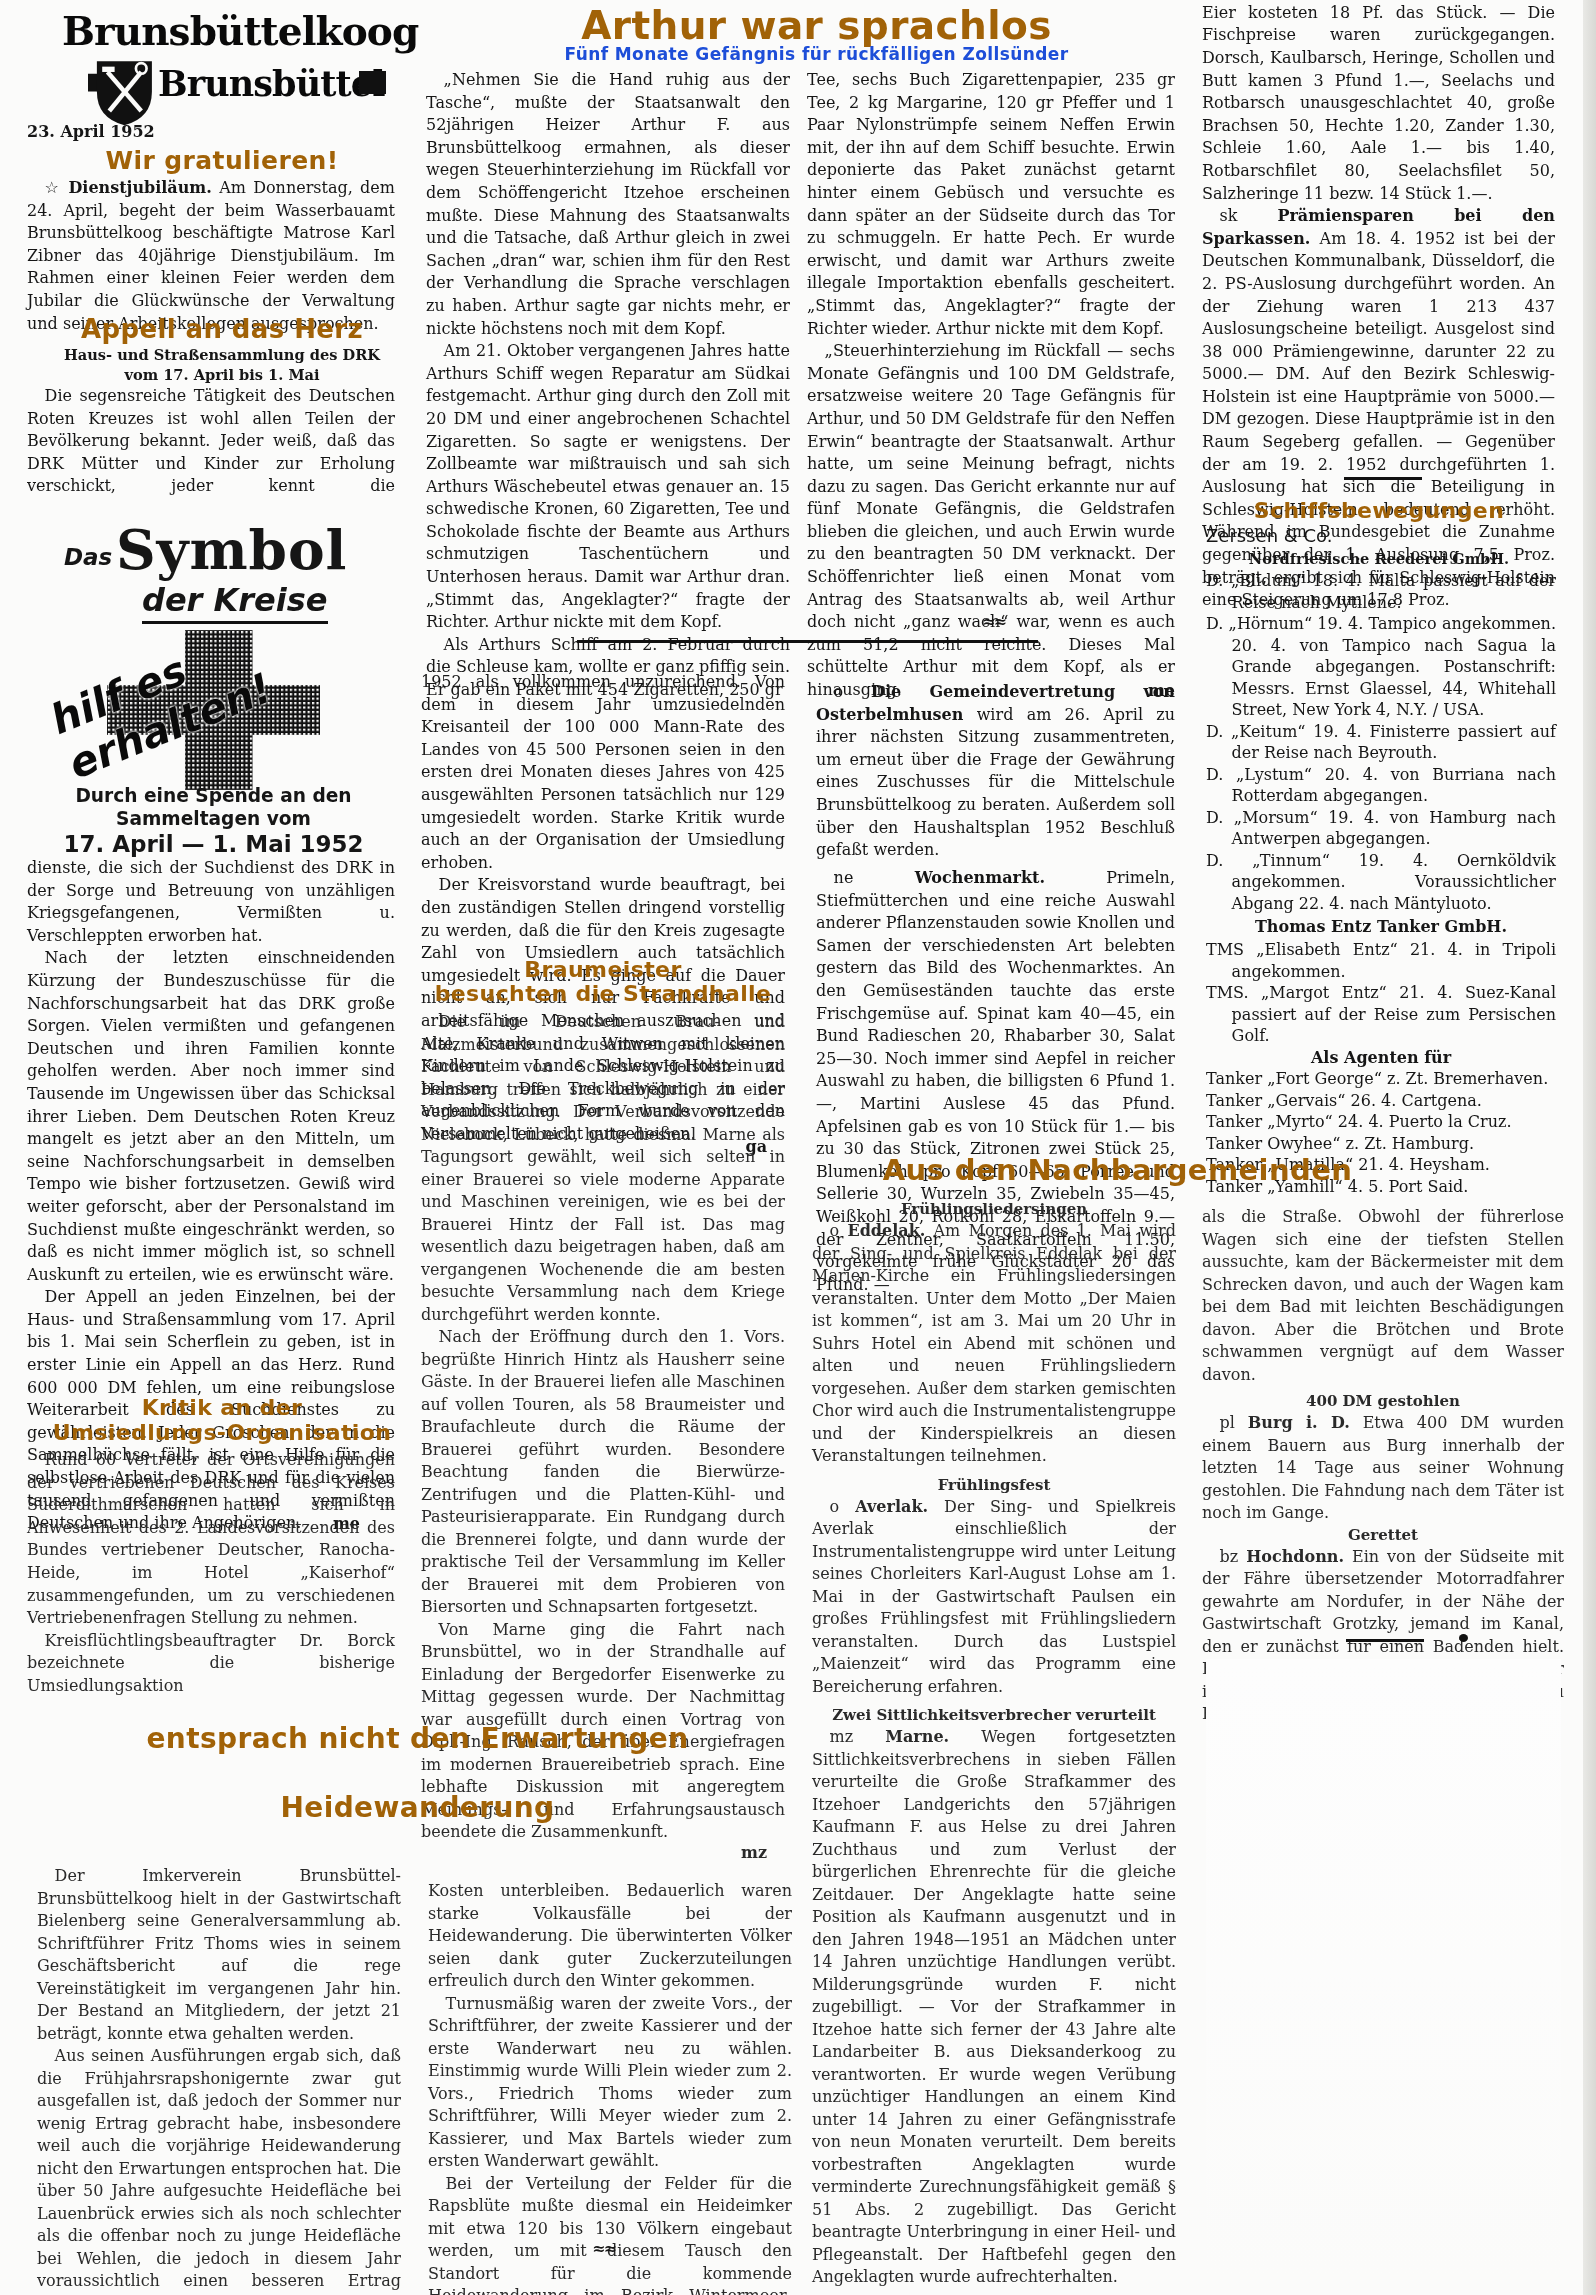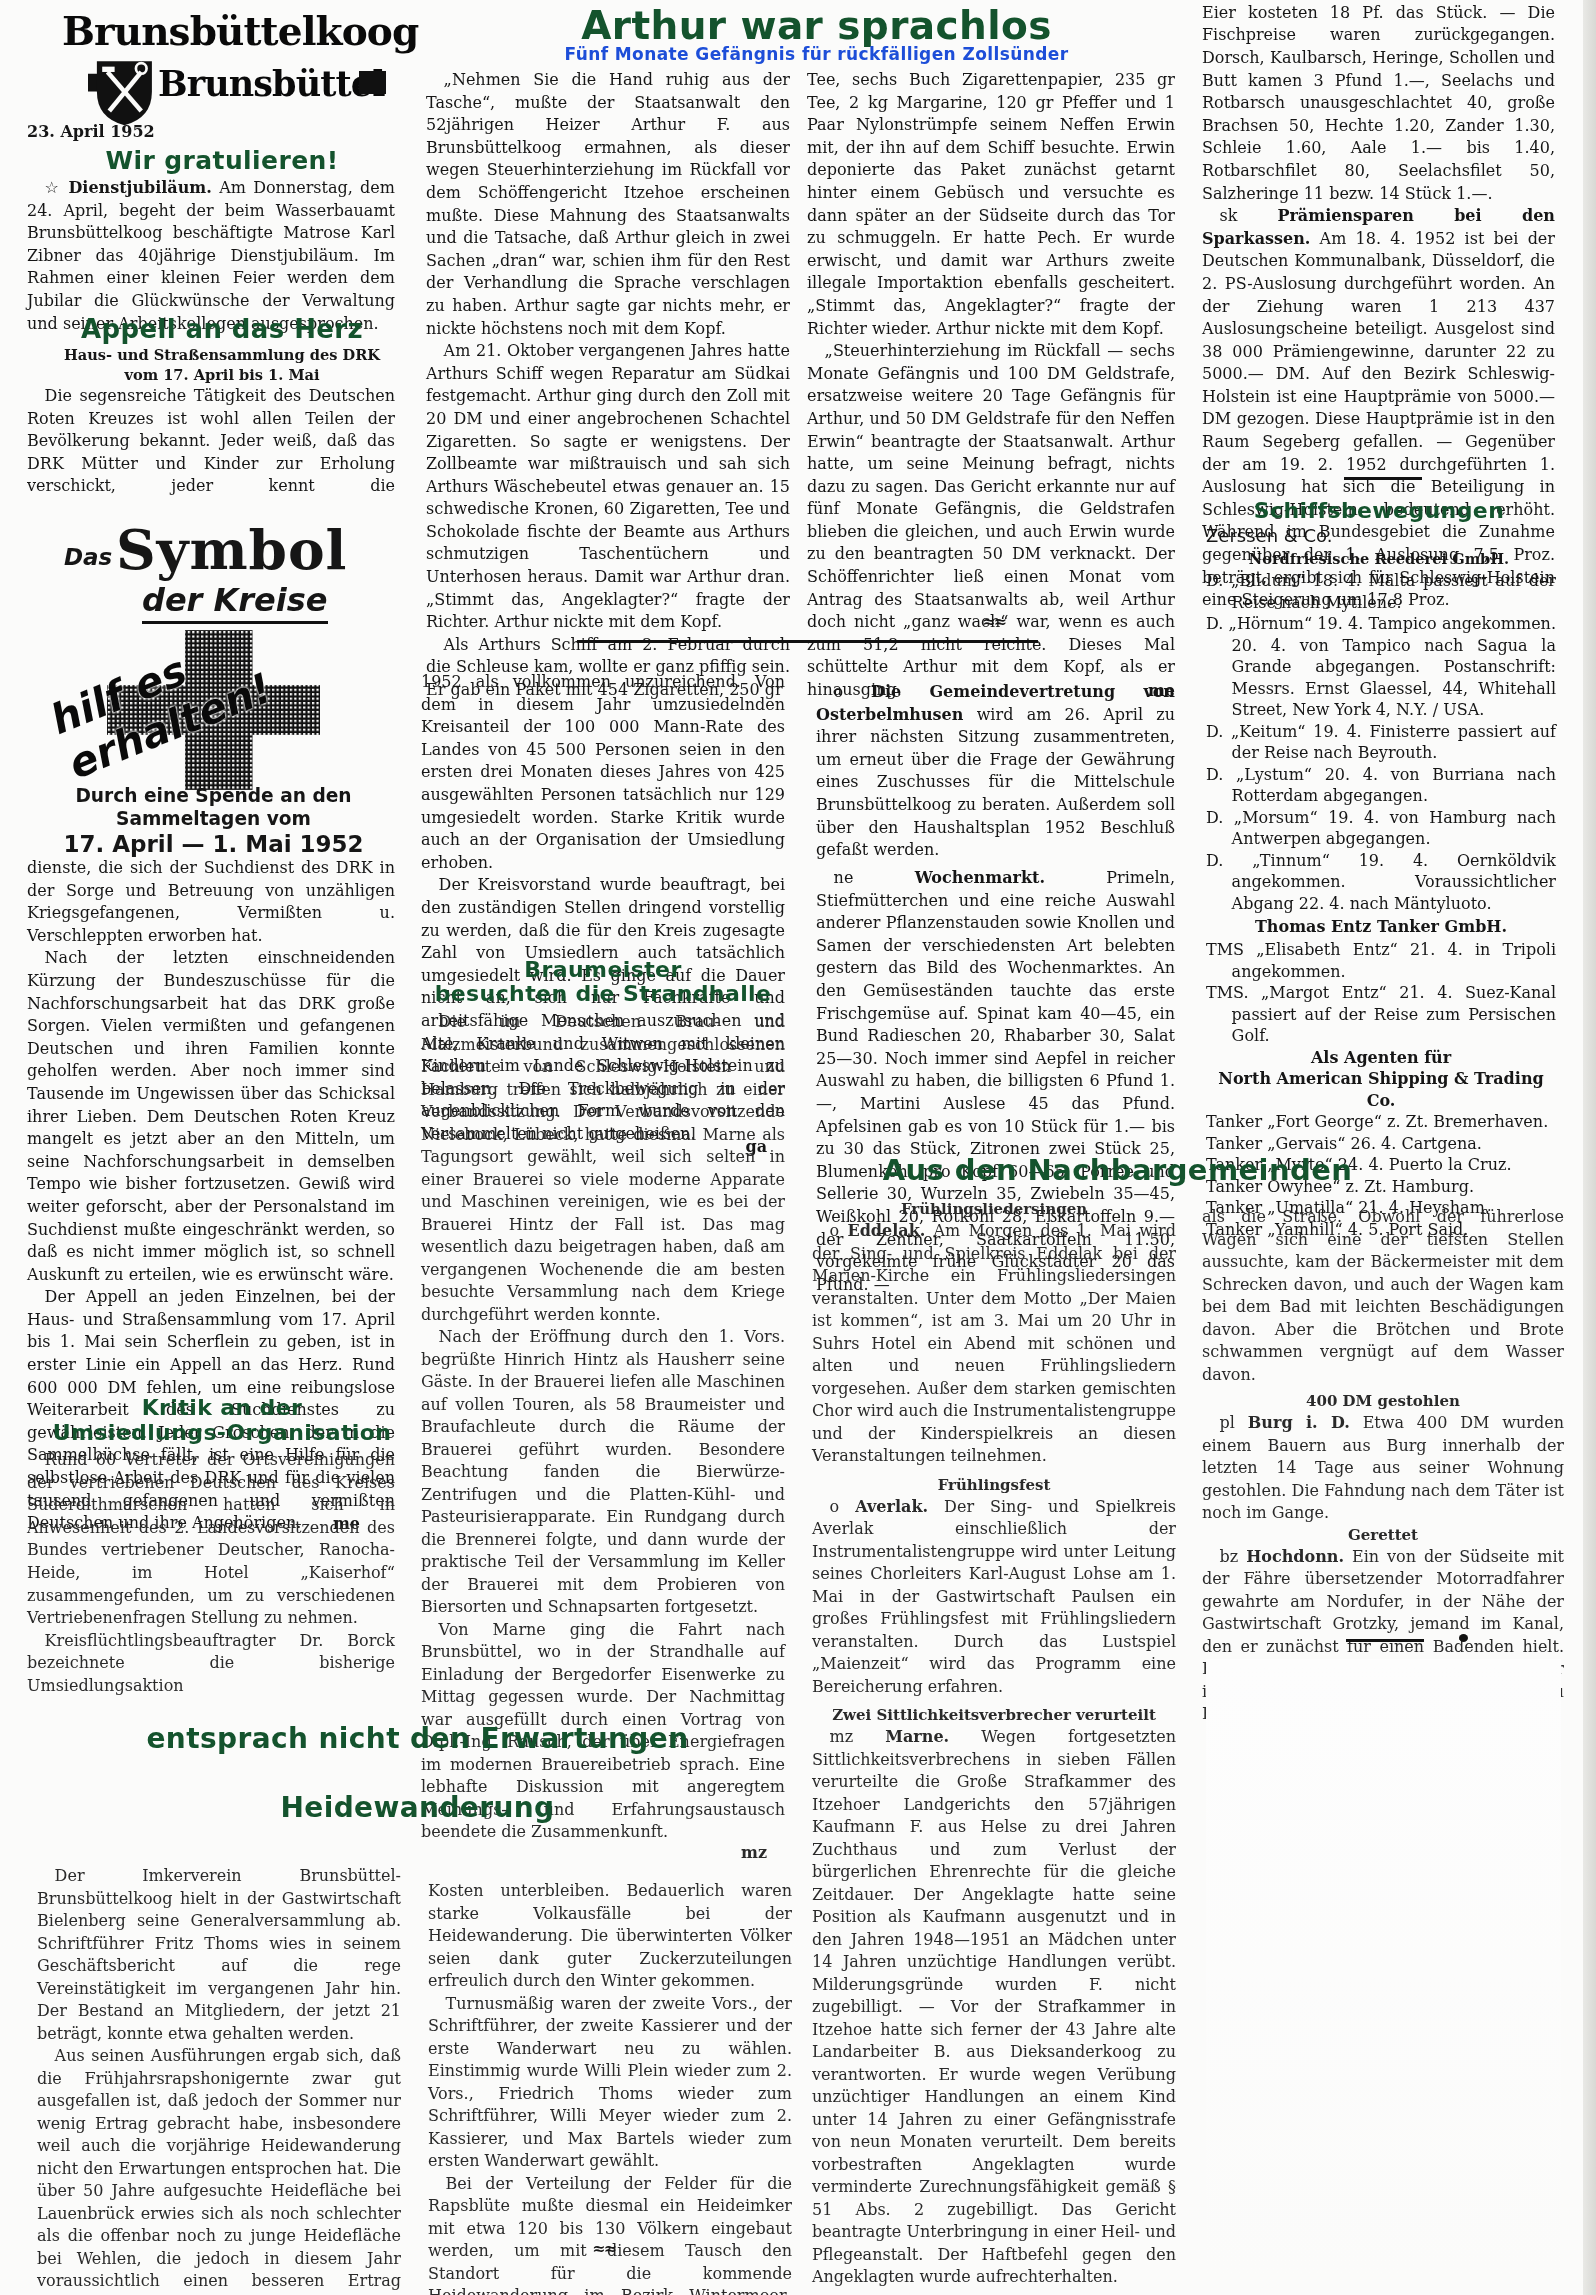--- a/index.html
+++ b/index.html
@@ -2,21 +2,21 @@
 <html style="font-size:14px"><head>
 <meta charset="utf-8">
 <style>
   * { box-sizing: border-box; margin: 0; padding: 0; }
   html, body { width: 1597px; height: 2295px; background: #fbfbfa; }
   body { position: relative; overflow: hidden; font-family: "DejaVu Serif", serif; color: #161616; }
   .abs { position: absolute; }
   .col { position: absolute; font-size: 16px; line-height: 22.6px; text-align: justify; hyphens: manual; }
   .col p { text-indent: 1.1em; margin: 0; }
   .col p.noind { text-indent: 0; }
-  .hl { font-family: "DejaVu Sans", sans-serif; font-weight: 900; text-align: center; letter-spacing: 0.4px; color: #14532d; }
+  .hl { font-family: "DejaVu Sans", sans-serif; font-weight: 900; text-align: center; letter-spacing: 0.4px; color: #a16207; }
   .sub { font-family: "DejaVu Sans", sans-serif; font-weight: bold; text-align: center; color: #1d4ed8; }
   .smallhead { font-family: "DejaVu Serif", serif; font-weight: bold; text-align: center; font-size: 15px; line-height: 21px; }
   .sig { text-align: right; font-weight: bold; display: block; }
   b { font-weight: bold; }
   .rule { position: absolute; background: #111; height: 2.7px; }
   .squig { text-align: center; font-weight: bold; letter-spacing: -1.8px; }
   .masthead { font-family: "DejaVu Serif", serif; font-weight: 900; color: #0a0a0a; }
   .ship p { text-indent: -1.6em; padding-left: 1.6em; text-align: justify; }
   .ship .cen { text-align: center; font-weight: bold; text-indent: 0; padding-left: 0; }
   .tanker { text-indent: 0 !important; padding-left: 0 !important; text-align: left !important; }
@@ -122,21 +122,20 @@
       <p><span>D. </span><span>„Lystum“ 20. 4. von Burriana nach Rotterdam abgegangen.</span></p>
       <p><span>D. </span><span>„Morsum“ 19. 4. von Hamburg nach Antwerpen abgegangen.</span></p>
       <p><span>D. </span><span>„Tinnum“ 19. 4. Oernköldvik angekommen. Voraussichtlicher Abgang 22. 4. nach Mäntyluoto.</span></p>
     </div>
   <p class="cen" style="margin:1.8px 0;">Thomas Entz Tanker GmbH.</p>
   <div id="tanker-entries">
       <p><span>TMS </span><span>„Elisabeth Entz“ 21. 4. in Tripoli angekommen.</span></p>
       <p><span>TMS. </span><span>„Margot Entz“ 21. 4. Suez-Kanal passiert auf der Reise zum Persischen Golf.</span></p>
     </div>
   <p class="cen">Als Agenten für</p>
-  <p class="cen">North American Shipping &amp; Trading Co.</p>
   <div id="agent-entries">
       <p class="tanker"><span>Tanker „Fort George“ z. Zt. Bremerhaven.</span></p>
       <p class="tanker"><span>Tanker „Gervais“ 26. 4. Cartgena.</span></p>
       <p class="tanker"><span>Tanker „Myrto“ 24. 4. Puerto la Cruz.</span></p>
       <p class="tanker"><span>Tanker Owyhee“ z. Zt. Hamburg.</span></p>
       <p class="tanker"><span>Tanker „Umatilla“ 21. 4. Heysham.</span></p>
       <p class="tanker"><span>Tanker „Yamhill“ 4. 5. Port Said.</span></p>
     </div>
 </div>
 

